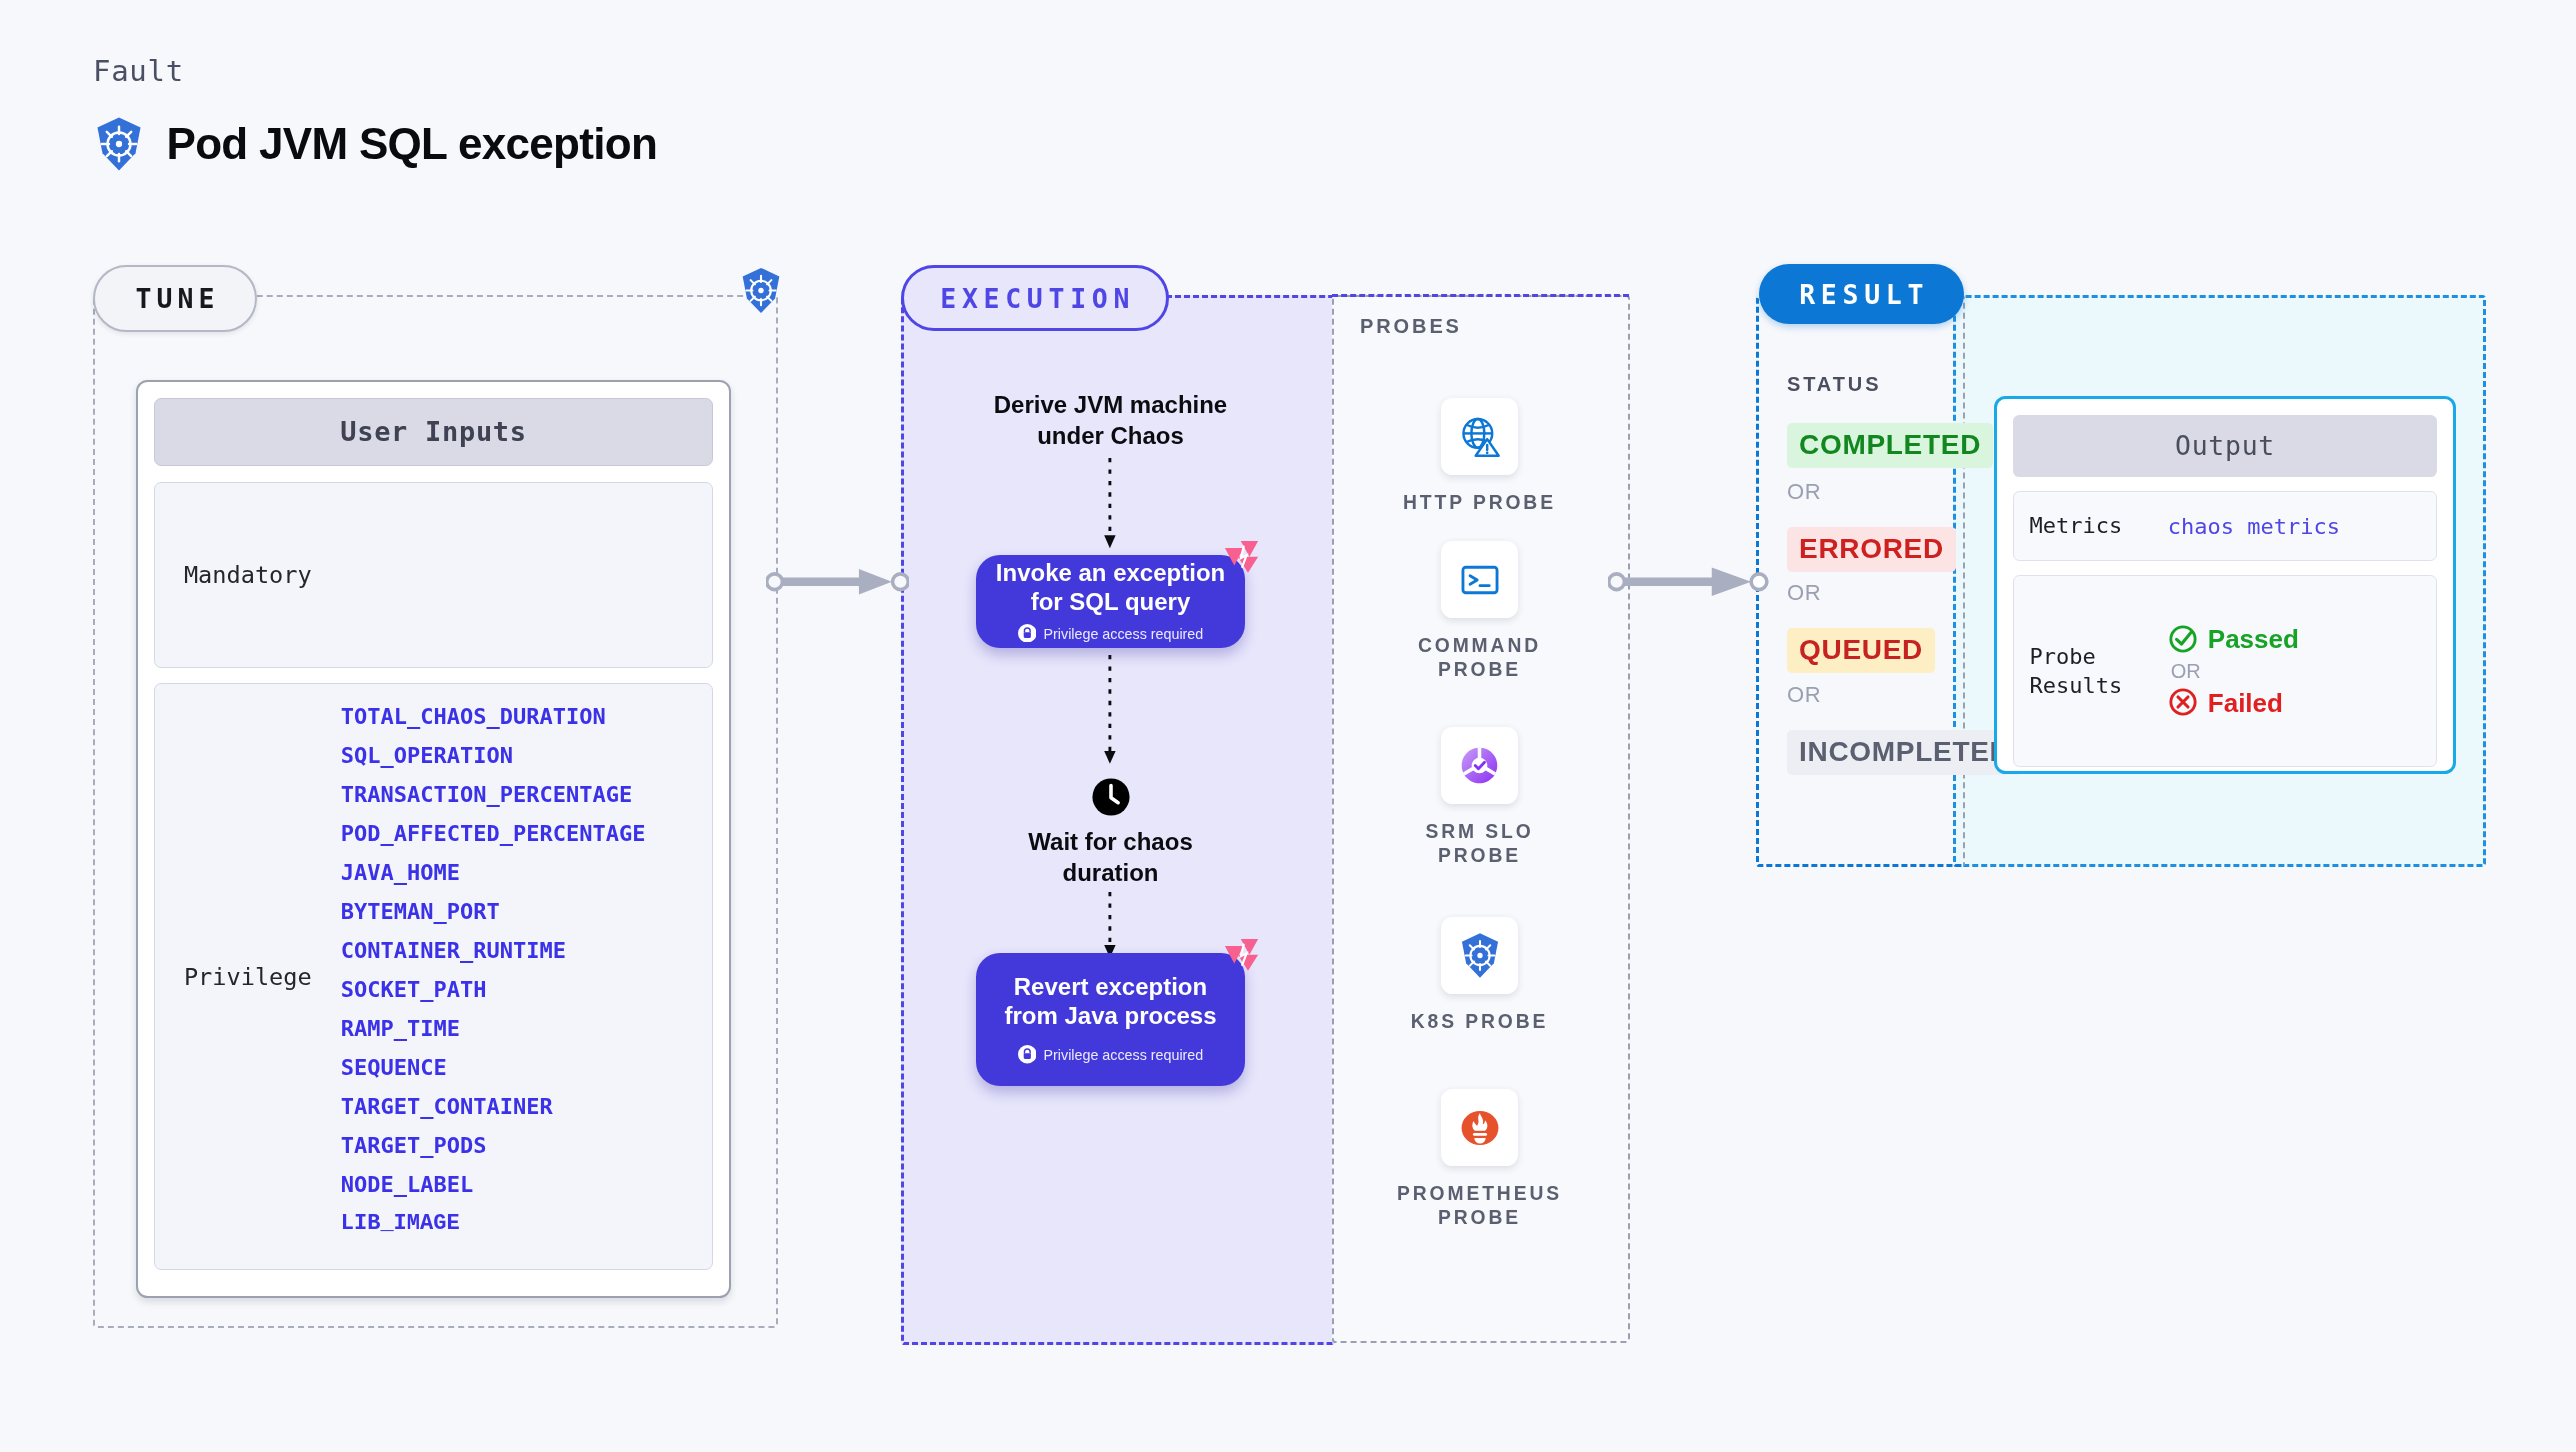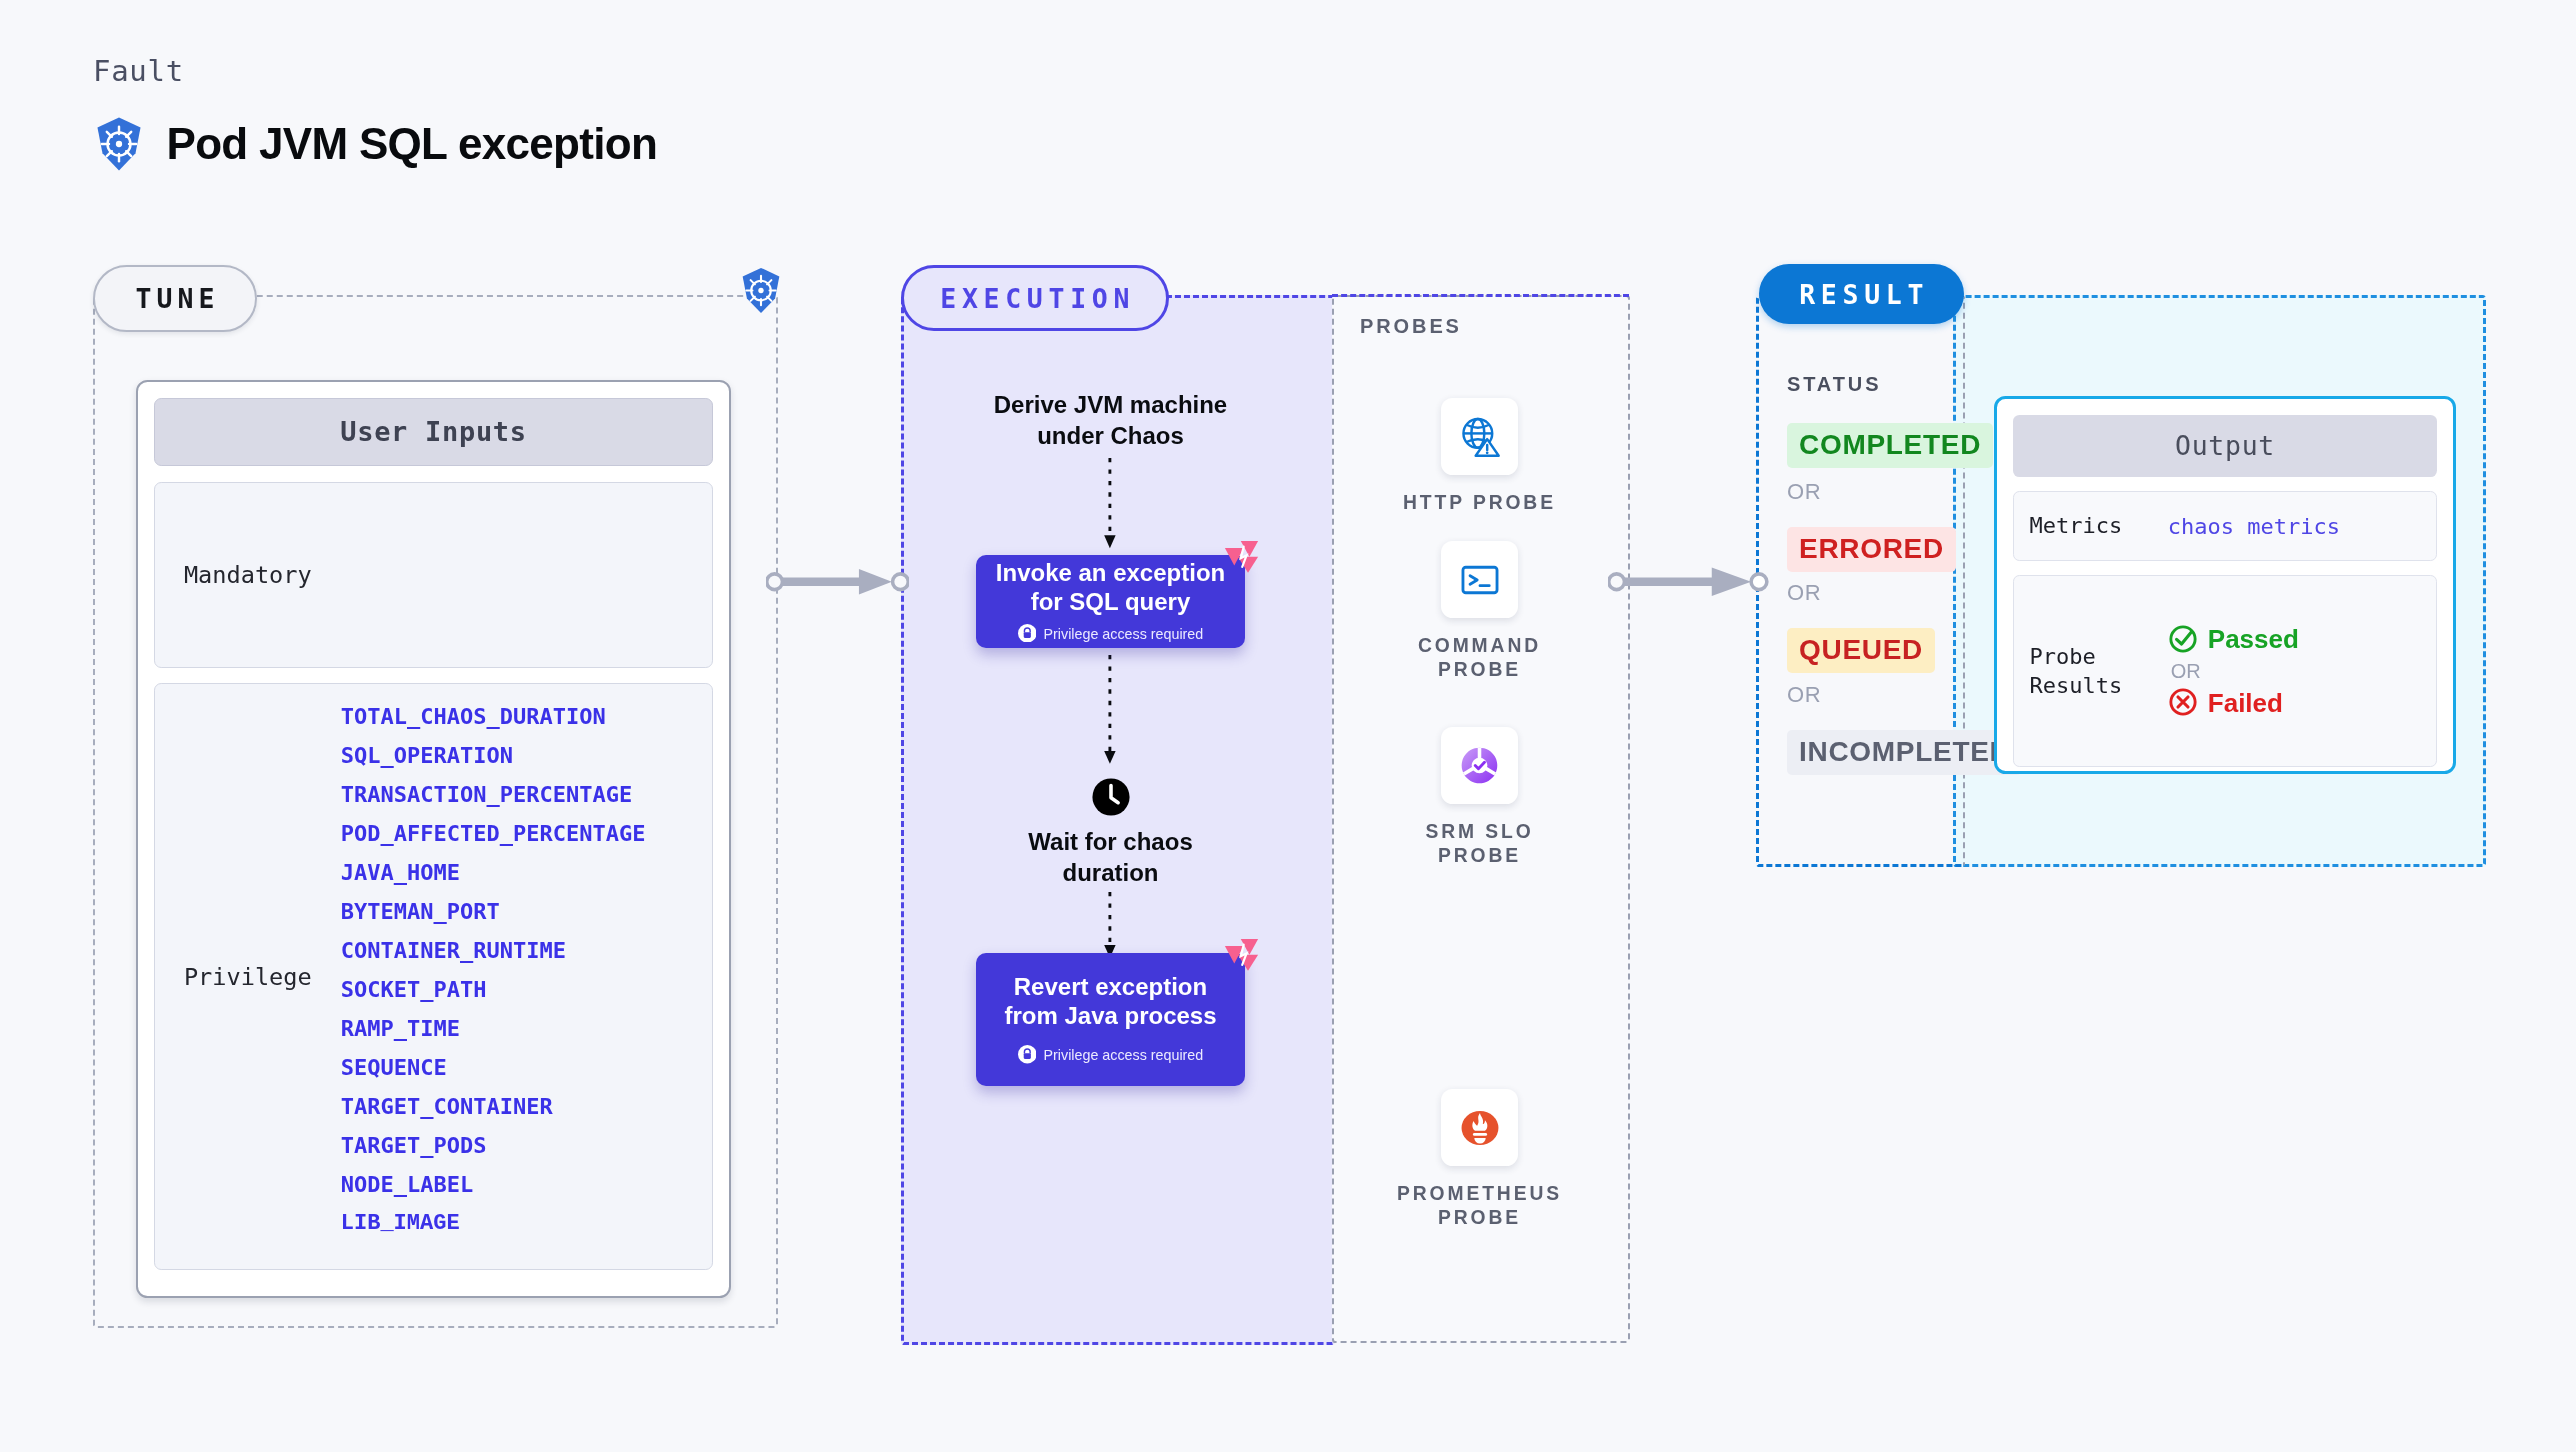--- a/index.html
+++ b/index.html
@@ -114,21 +114,21 @@
   .exec-step-text{
     position:absolute;text-align:center;width:315px;
     font-size:24px;font-weight:700;color:#0a0c10;line-height:1.28;z-index:4;
   }
   .exec-step-1{left:953px;top:390px;}
   .exec-step-2{left:953px;top:827px;}
 
   .dotted-arrow{position:absolute;z-index:4;}
 
   .exec-card{
-    position:absolute;background:#4338d9;border-radius:10px;z-index:5;
+    position:absolute;background:#4338d9;border-radius:24px;z-index:5;
     box-shadow:0 6.4px 13px rgba(50,40,160,.28);
     display:flex;flex-direction:column;align-items:center;justify-content:center;
     box-sizing:border-box;padding:13px 17px;
   }
   .exec-card-1{left:976px;top:555px;width:269px;height:93px;}
   .exec-card-2{left:976px;top:953px;width:269px;height:133px;}
   .exec-card-title{
     color:#ffffff;font-size:24px;font-weight:700;text-align:center;line-height:1.2;
   }
   .exec-card-priv{
@@ -435,20 +435,40 @@
         <path d="M33 5 L33 22" stroke="#ffffff" stroke-width="5"></path>
         <path d="M11 42 L26 33" stroke="#ffffff" stroke-width="5"></path>
         <path d="M55 42 L40 33" stroke="#ffffff" stroke-width="5"></path>
         <circle cx="33" cy="30" r="11" fill="#ffffff"></circle>
         <path d="M27 30 L31.5 34.5 L40 25.5" stroke="#8b2ff2" stroke-width="4" fill="none" stroke-linecap="round" stroke-linejoin="round"></path>
       </svg>
     </div>
     <div class="probe-name">SRM SLO<br>PROBE</div>
   </div>
 
+  <div class="probe probe-4">
+    <div class="probe-tile">
+      <svg width="44" height="47" viewBox="0 0 72 78">
+        <path d="M36 2 L66 16 L59 52 L36 76 L13 52 L6 16 Z" fill="#3371d8"></path>
+        <g stroke="#ffffff" stroke-width="3.4" fill="none" stroke-linecap="round">
+          <circle cx="36" cy="39" r="16"></circle>
+          <circle cx="36" cy="39" r="4.4" fill="#ffffff" stroke="none"></circle>
+          <line x1="36" y1="15" x2="36" y2="25"></line>
+            <line x1="36" y1="53" x2="36" y2="63"></line>
+          <line x1="12" y1="39" x2="22" y2="39"></line>
+            <line x1="50" y1="39" x2="60" y2="39"></line>
+          <line x1="19" y1="22" x2="26" y2="29"></line>
+            <line x1="46" y1="49" x2="53" y2="56"></line>
+          <line x1="53" y1="22" x2="46" y2="29"></line>
+            <line x1="26" y1="49" x2="19" y2="56"></line>
+        </g>
+      </svg>
+    </div>
+    <div class="probe-name">K8S PROBE</div>
+  </div>
 
   <div class="probe probe-5">
     <div class="probe-tile">
       <svg width="44" height="44" viewBox="0 0 62 62">
         <ellipse cx="31" cy="31" rx="26" ry="24" fill="#e6522c"></ellipse>
         <path d="M31 10 C25 18 32 20 27 28 C23 24 22 21 22 21 C19 26 20 32 24 35 L38 35 C43 31 42 24 38 20 C38 24 36 26 35 25 C37 18 31 14 31 10 Z" fill="#ffffff"></path>
         <rect x="21" y="38" width="20" height="4" rx="2" fill="#ffffff"></rect>
         <path d="M23 45 h16 a8 8 0 0 1 -16 0 Z" fill="#ffffff"></path>
       </svg>
     </div>

